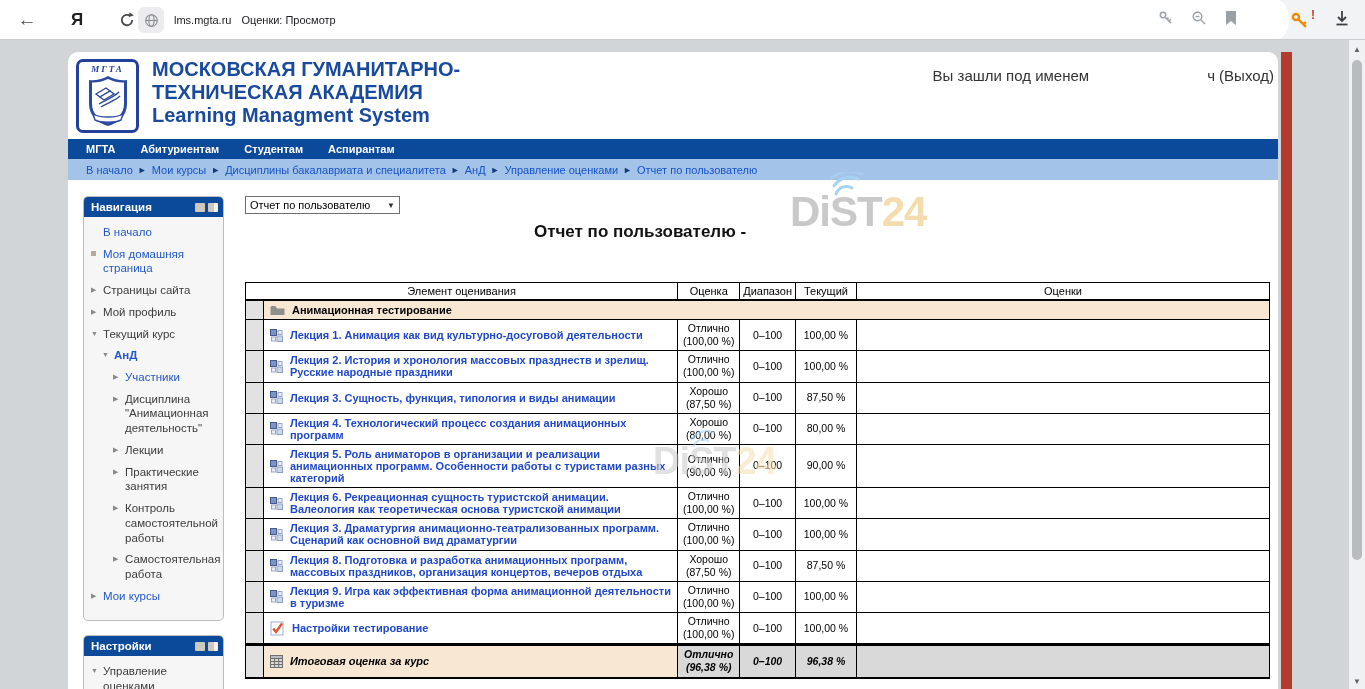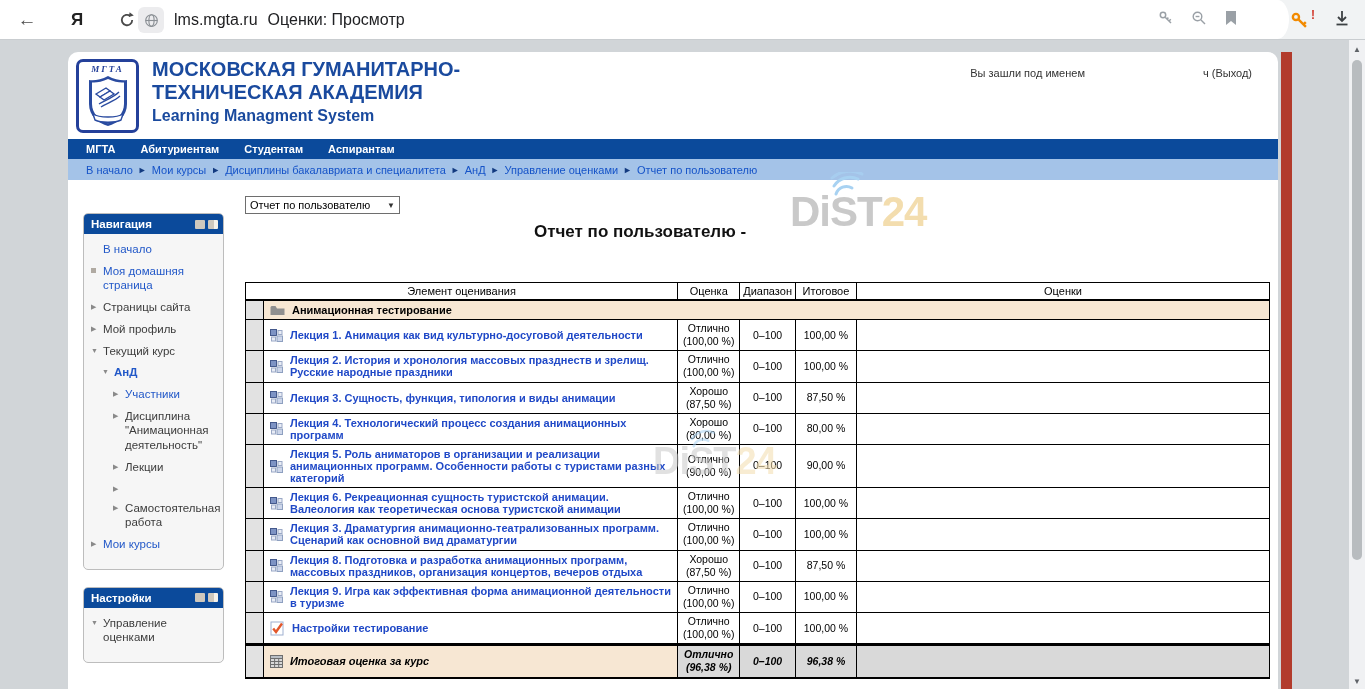--- a/index.html
+++ b/index.html
@@ -17,21 +17,21 @@
   .chrome{position:absolute;left:0;top:0;width:1365px;height:40px;background:#fff;
           border-bottom:1px solid #c9cdd0;z-index:40;}
   .chrome-right{position:absolute;right:0;top:0;width:100px;height:39px;background:#f1f3f4;}
   .chrome-right::before{content:"";position:absolute;left:-2px;top:0;width:26px;height:39px;
           background:#fff;border-radius:0 90% 90% 0/0 100% 100% 0;}
   .nav-btns{position:absolute;left:14px;top:0;height:39px;display:flex;align-items:center;gap:24px;}
   .chrome-btn{display:inline-flex;align-items:center;justify-content:center;width:26px;height:26px;
           color:#4a4a4a;font-size:19px;cursor:pointer;}
   .yandex-letter{font-weight:bold;font-size:17px;color:#222;}
   .omnibox{position:absolute;left:138px;top:6px;height:28px;display:flex;align-items:center;gap:10px;
-          font-size:16px;color:#1d1d1f;}
+          font-size:11px;color:#1d1d1f;}
   .site-chip{display:inline-flex;align-items:center;justify-content:center;width:26px;height:26px;
           background:#ececee;border-radius:6px;}
   .omni-title{color:#202124;}
   .omni-icons{position:absolute;right:127px;top:6px;height:28px;display:flex;align-items:center;gap:17px;z-index:42;}
   .right-icons{position:absolute;right:14px;top:6px;height:28px;display:flex;align-items:center;gap:24px;z-index:43;}
   .key-alert{position:relative;display:inline-flex;}
   .key-alert .bang{position:absolute;right:-6px;top:-3px;color:#d23a2e;font-weight:bold;font-size:12px;}
 
   
   .scrollbar{position:absolute;right:0;top:40px;width:16px;height:649px;background:#f0f1f3;z-index:30;}
@@ -47,37 +47,37 @@
   .page-card{position:absolute;left:68px;top:52px;width:1210px;height:637px;background:#fff;
           border-radius:10px 10px 0 0;overflow:hidden;z-index:20;}
 
   .site-header{position:relative;height:87px;}
   .logo-box{position:absolute;left:8px;top:7px;width:63px;height:74px;border:3px solid #24409a;
           border-radius:7px;background:#fff;display:flex;flex-direction:column;align-items:center;padding-top:2px;}
   .logo-word{font-family:"Liberation Serif",serif;font-style:italic;font-weight:bold;font-size:9px;
           letter-spacing:2px;color:#24409a;}
   .site-title{position:absolute;left:84px;top:6px;color:var(--brand_blue);font-weight:bold;line-height:23px;}
   .site-title .l1,.site-title .l2{font-size:20px;}
-  .site-title .l3{font-size:16px;}
-  .login-info{position:absolute;right:26px;top:15px;font-size:11px;color:#333;margin-left:30px;}
+  .site-title .l3{font-size:20px;}
+  .login-info{position:absolute;right:4px;top:15px;font-size:15px;color:#333;margin-left:30px;}
   .login-gap{display:inline-block;width:118px;}
 
   .nav-bar{height:20px;background:var(--navbar_blue);display:flex;align-items:center;gap:25px;padding-left:18px;}
   .nav-item{color:#fff;font-weight:bold;font-size:11px;cursor:pointer;}
 
   .breadcrumb{height:21px;background:var(--breadcrumb_bg);display:flex;align-items:center;gap:5px;
           padding-left:18px;font-size:11px;}
   .crumb{color:#1553c8;cursor:pointer;}
   .crumb-sep{color:#123a80;font-size:9px;}
 
   .body-row{display:flex;padding:16px 0 0 15px;}
 
   
   .sidebar{width:141px;flex:0 0 141px;}
-  .block{border:1px solid #bdbdbd;border-radius:5px;background:#f6f6f6;margin-bottom:14px;overflow:hidden;margin-top:17px;}
+  .block{border:1px solid #bdbdbd;border-radius:5px;background:#f6f6f6;margin-bottom:14px;overflow:hidden;}
   .block-header{background:var(--navbar_blue);color:#fff;font-weight:bold;font-size:11.5px;
           padding:4px 5px 4px 7px;display:flex;align-items:center;justify-content:space-between;}
   .bh-icons{display:flex;gap:3px;}
   .bh-icon{width:10px;height:9px;background:#cfc8bd;border-radius:1px;display:inline-block;cursor:pointer;}
   .bh-icon.dock{background:linear-gradient(90deg,#cfc8bd 55%,#f6f2ea 55%);}
   .block-body{padding:8px 3px 10px 7px;font-size:11.5px;line-height:1.28;}
   .sb-item{display:flex;margin-bottom:7px;cursor:pointer;}
   .sb-bullet{flex:0 0 12px;color:#8a8a8a;font-size:7px;padding-top:3px;}
   .sb-bullet .sq{display:inline-block;width:5px;height:5px;background:#b0aaa2;}
   .sb-label{color:#3c3c3c;}
@@ -289,20 +289,25 @@
             <div class="sb-item" style="padding-left: 22px;">
               <span class="sb-bullet">▶</span>
               <span class="sb-label plain">Дисциплина "Анимационная деятельность"</span>
             </div>
             <div class="sb-item" style="padding-left: 22px;">
               <span class="sb-bullet">▶</span>
               <span class="sb-label plain">Лекции</span>
             </div>
             <div class="sb-item" style="padding-left: 22px;">
               <span class="sb-bullet">▶</span>
+              <span class="sb-label plain">Практические занятия</span>
+            </div>
+            <div class="sb-item" style="padding-left: 22px;">
+              <span class="sb-bullet">▶</span>
+              <span class="sb-label plain">Контроль самостоятельной работы</span>
             </div>
             <div class="sb-item" style="padding-left: 22px;">
               <span class="sb-bullet">▶</span>
               <span class="sb-label plain">Самостоятельная работа</span>
             </div>
             <div class="sb-item" style="padding-left: 0px;">
               <span class="sb-bullet">▶</span>
               <span class="sb-label link">Мои курсы</span>
             </div>
           </div>
@@ -361,21 +366,21 @@
             <col style="width: 62px;">
             <col style="width: 55px;">
             <col style="width: 61px;">
             <col style="width: 414px;">
           </colgroup>
         <thead id="grades-head">
             <tr>
               <th colspan="2">Элемент оценивания</th>
               <th>Оценка</th>
               <th>Диапазон</th>
-              <th>Итоговое</th>
+              <th>Текущий</th>
               <th>Оценки</th>
             </tr>
           </thead>
         <tbody id="grades-body">
             <tr>
               <td class="indent"></td>
               <td class="cat-cell" colspan="5">
                 <span class="cell-flex">
                   <span class="ico">
                     <svg width="15" height="11" viewBox="0 0 15 11">

